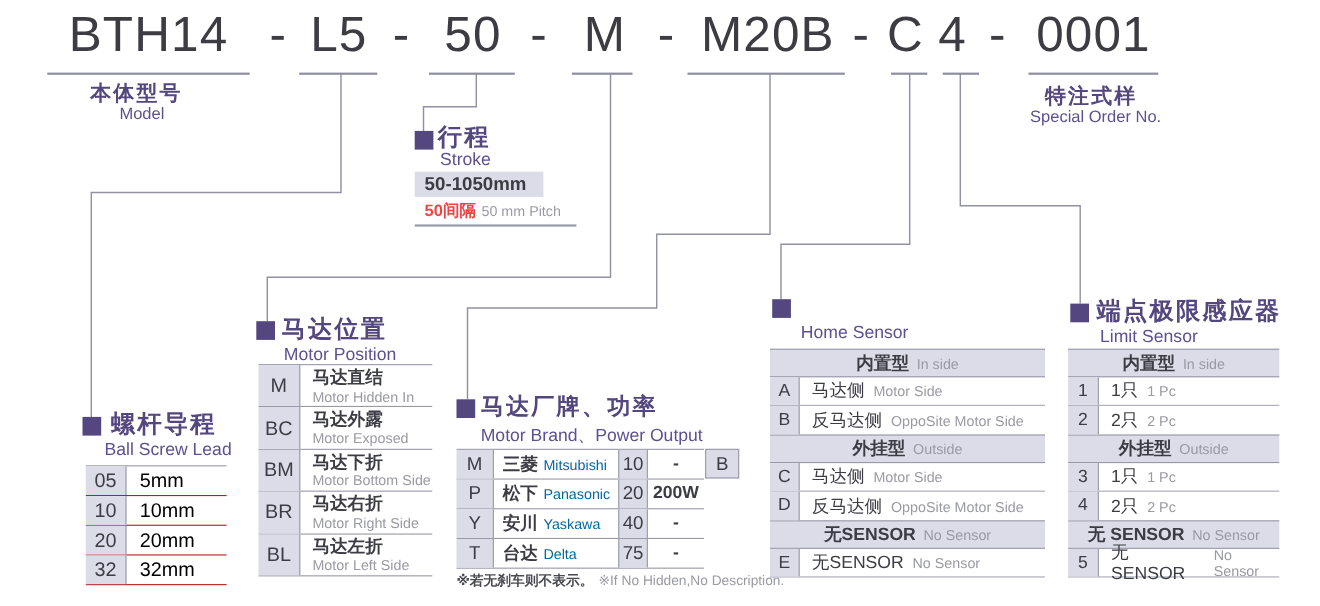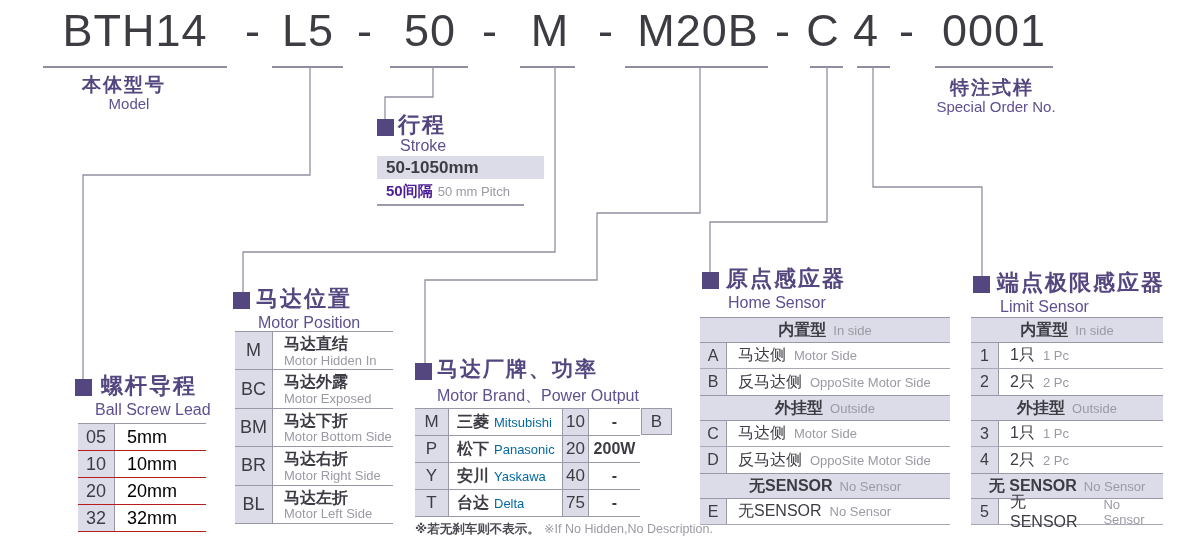--- a/index.html
+++ b/index.html
@@ -12,25 +12,25 @@
   .cap-cn{position:absolute;transform:translateX(-50%);color:#54467e;font-weight:bold;
           font-size:19px;letter-spacing:2px;white-space:nowrap;}
   .cap-en{position:absolute;transform:translateX(-50%);color:#5e5090;font-size:15px;white-space:nowrap;}
   
   .wires{position:absolute;left:0;top:0;}
   
   .sq{position:absolute;width:17px;height:17px;background:#54467e;}
   .sh-cn{position:absolute;color:#54467e;font-weight:bold;font-size:22px;letter-spacing:2px;white-space:nowrap;}
   .sh-en{position:absolute;color:#5e5090;font-size:16px;white-space:nowrap;}
   
-  .stroke-range{position:absolute;left:377px;top:156px;width:167px;height:23px;background:#dcdce8;
+  .stroke-range{position:absolute;left:377px;top:156px;width:117px;height:23px;background:#dcdce8;
     display:flex;align-items:center;padding-left:9px;box-sizing:border-box;font-size:17px;font-weight:bold;color:#3c3c44;}
   .stroke-pitch{position:absolute;left:377px;top:179px;width:147px;height:27px;border-bottom:2px solid #9a9aaa;
     display:flex;align-items:center;padding-left:9px;box-sizing:border-box;}
-  .stroke-pitch .cn{font-size:15px;font-weight:bold;color:#4c1d95;}
+  .stroke-pitch .cn{font-size:15px;font-weight:bold;color:#ef4444;}
   .stroke-pitch .en{font-size:13px;color:#9a9aa4;margin-left:5px;}
   
   .bs-table{position:absolute;left:78px;top:423px;width:128px;border-top:1px solid #9898a8;box-sizing:border-box;}
   .bs-row{height:27px;display:flex;border-bottom:1px solid #b91c1c;box-sizing:border-box;}
   .bs-code{width:37px;background:#dcdce8;border-right:1px solid #9898a8;box-sizing:border-box;
            display:flex;align-items:center;justify-content:center;font-size:18px;color:#3c3c44;}
   .bs-val{flex:1;display:flex;align-items:center;padding-left:12px;font-size:18px;color:#000000;}
   
   .mp-table{position:absolute;left:235px;top:331px;width:158px;border-top:1px solid #9898a8;box-sizing:border-box;}
   .mp-row{height:38.4px;display:flex;border-bottom:1px solid #9898a8;box-sizing:border-box;}
@@ -229,21 +229,20 @@
       <div class="mb-pval">-</div>
     </div>
   </div>
   <div class="mb-brake">B</div>
   <div class="mb-note">
     <span class="cn">※若无刹车则不表示。</span>
     <span class="en">※If No Hidden,No Description.</span>
   </div>
 
   <div class="sq" style="left:702px;top:272px"></div>
-  <div class="sh-cn" style="left:726px;top:264px">原点感应器</div>
   <div class="sh-en" style="left:728px;top:294px">Home Sensor</div>
   <div class="sn-table home" style="left:700px;top:317px;width:250px">
     <div class="sn-band">
       <span class="cn">内置型</span>
       <span class="en">In side</span>
     </div>
     <div class="sn-row sep">
       <div class="sn-code">A</div>
       <div class="sn-content">
         <span class="cn">马达侧</span>

